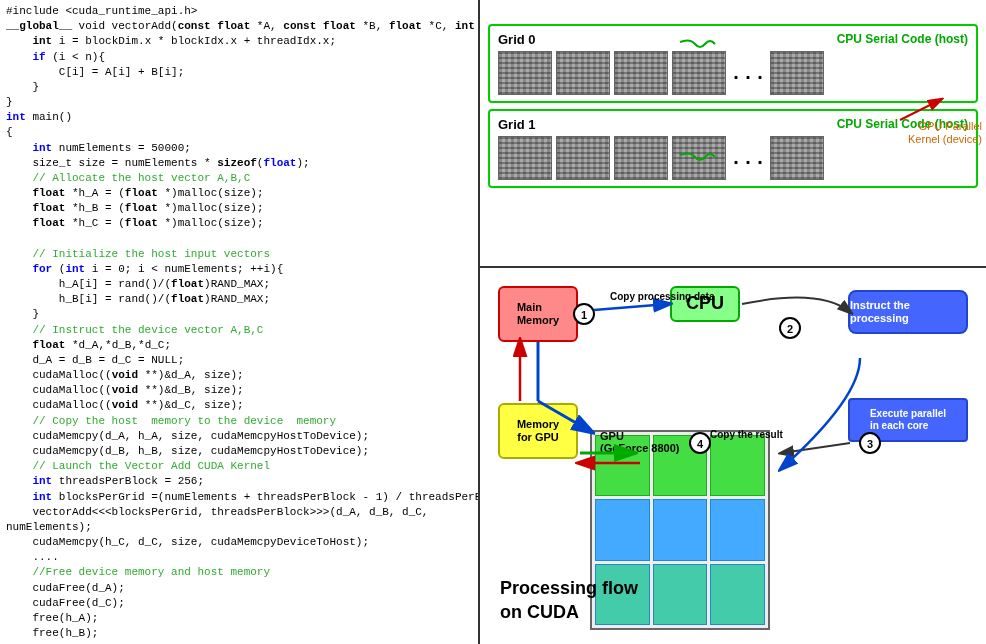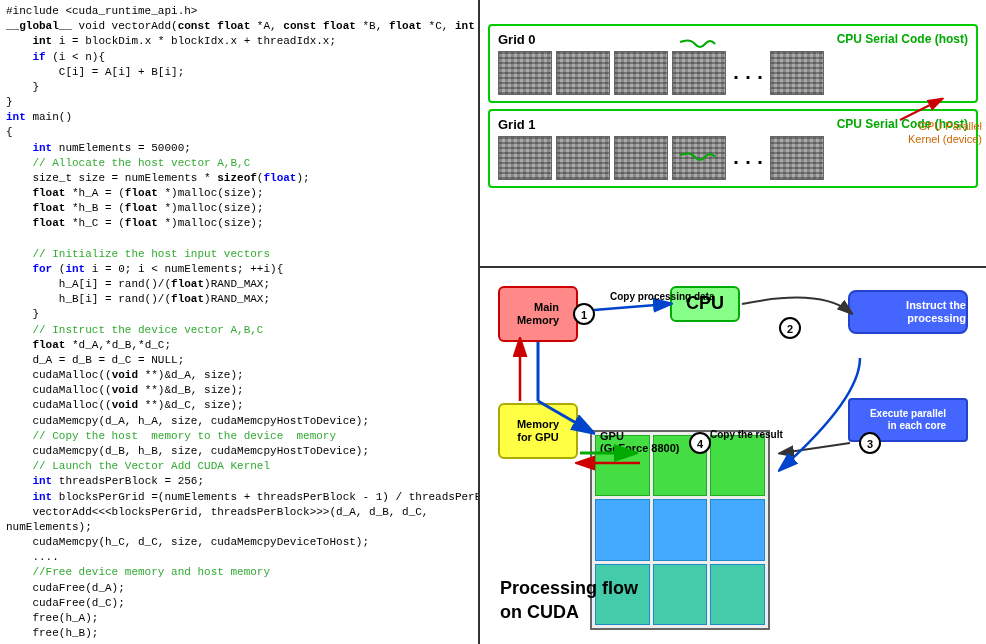--- a/index.html
+++ b/index.html
@@ -145,21 +145,21 @@
 
     
     .comp-box {
       position: absolute;
       border-radius: 6px;
       display: flex;
       align-items: center;
       justify-content: center;
       font-family: Arial, sans-serif;
       font-weight: bold;
-      text-align: right;
+      text-align: left;
       line-height: 1.2;
     }
 
     .main-memory {
       background: #ff8888;
       border: 2px solid #cc0000;
       width: 80px;
       height: 56px;
       top: 18px;
       left: 18px;
@@ -264,39 +264,39 @@
   <div class="code-line">#include &lt;cuda_runtime_api.h&gt;</div>
   <div class="code-line"><span class="code-bold">__global__</span> void vectorAdd(<span class="code-bold">const float</span> *A, <span class="code-bold">const float</span> *B, <span class="code-bold">float</span> *C, <span class="code-bold">int</span> n){</div>
   <div class="code-line">    <span class="code-bold">int</span> i = blockDim.x * blockIdx.x + threadIdx.x;</div>
   <div class="code-line">    <span class="code-keyword">if</span> (i &lt; n){</div>
   <div class="code-line">        C[i] = A[i] + B[i];</div>
   <div class="code-line">    }</div>
   <div class="code-line">}</div>
   <div class="code-line"><span class="code-keyword">int</span> main()</div>
   <div class="code-line">{</div>
   <div class="code-line">    <span class="code-keyword">int</span> numElements = 50000;</div>
+  <div class="code-line">    size_t size = numElements * <span class="code-bold">sizeof</span>(<span class="code-keyword">float</span>);</div>
   <div class="code-line code-comment">    // Allocate the host vector A,B,C</div>
-  <div class="code-line">    size_t size = numElements * <span class="code-bold">sizeof</span>(<span class="code-keyword">float</span>);</div>
   <div class="code-line">    <span class="code-bold">float</span> *h_A = (<span class="code-bold">float</span> *)malloc(size);</div>
   <div class="code-line">    <span class="code-bold">float</span> *h_B = (<span class="code-bold">float</span> *)malloc(size);</div>
   <div class="code-line">    <span class="code-bold">float</span> *h_C = (<span class="code-bold">float</span> *)malloc(size);</div>
   <div class="code-line">&nbsp;</div>
   <div class="code-line code-comment">    // Initialize the host input vectors</div>
   <div class="code-line">    <span class="code-keyword">for</span> (<span class="code-keyword">int</span> i = 0; i &lt; numElements; ++i){</div>
   <div class="code-line">        h_A[i] = rand()/(<span class="code-bold">float</span>)RAND_MAX;</div>
   <div class="code-line">        h_B[i] = rand()/(<span class="code-bold">float</span>)RAND_MAX;</div>
   <div class="code-line">    }</div>
   <div class="code-line code-comment">    // Instruct the device vector A,B,C</div>
   <div class="code-line">    <span class="code-bold">float</span> *d_A,*d_B,*d_C;</div>
   <div class="code-line">    d_A = d_B = d_C = NULL;</div>
   <div class="code-line">    cudaMalloc((<span class="code-bold">void</span> **)&amp;d_A, size);</div>
   <div class="code-line">    cudaMalloc((<span class="code-bold">void</span> **)&amp;d_B, size);</div>
   <div class="code-line">    cudaMalloc((<span class="code-bold">void</span> **)&amp;d_C, size);</div>
+  <div class="code-line code-comment">    // Copy the host  memory to the device  memory</div>
   <div class="code-line">    cudaMemcpy(d_A, h_A, size, cudaMemcpyHostToDevice);</div>
-  <div class="code-line code-comment">    // Copy the host  memory to the device  memory</div>
   <div class="code-line">    cudaMemcpy(d_B, h_B, size, cudaMemcpyHostToDevice);</div>
   <div class="code-line code-comment">    // Launch the Vector Add CUDA Kernel</div>
   <div class="code-line">    <span class="code-keyword">int</span> threadsPerBlock = 256;</div>
   <div class="code-line">    <span class="code-keyword">int</span> blocksPerGrid =(numElements + threadsPerBlock - 1) / threadsPerBlock;</div>
   <div class="code-line">    vectorAdd&lt;&lt;&lt;blocksPerGrid, threadsPerBlock&gt;&gt;&gt;(d_A, d_B, d_C,</div>
   <div class="code-line">numElements);</div>
   <div class="code-line">    cudaMemcpy(h_C, d_C, size, cudaMemcpyDeviceToHost);</div>
   <div class="code-line">    ....</div>
   <div class="code-line code-comment">    //Free device memory and host memory</div>
   <div class="code-line">    cudaFree(d_A);</div>

